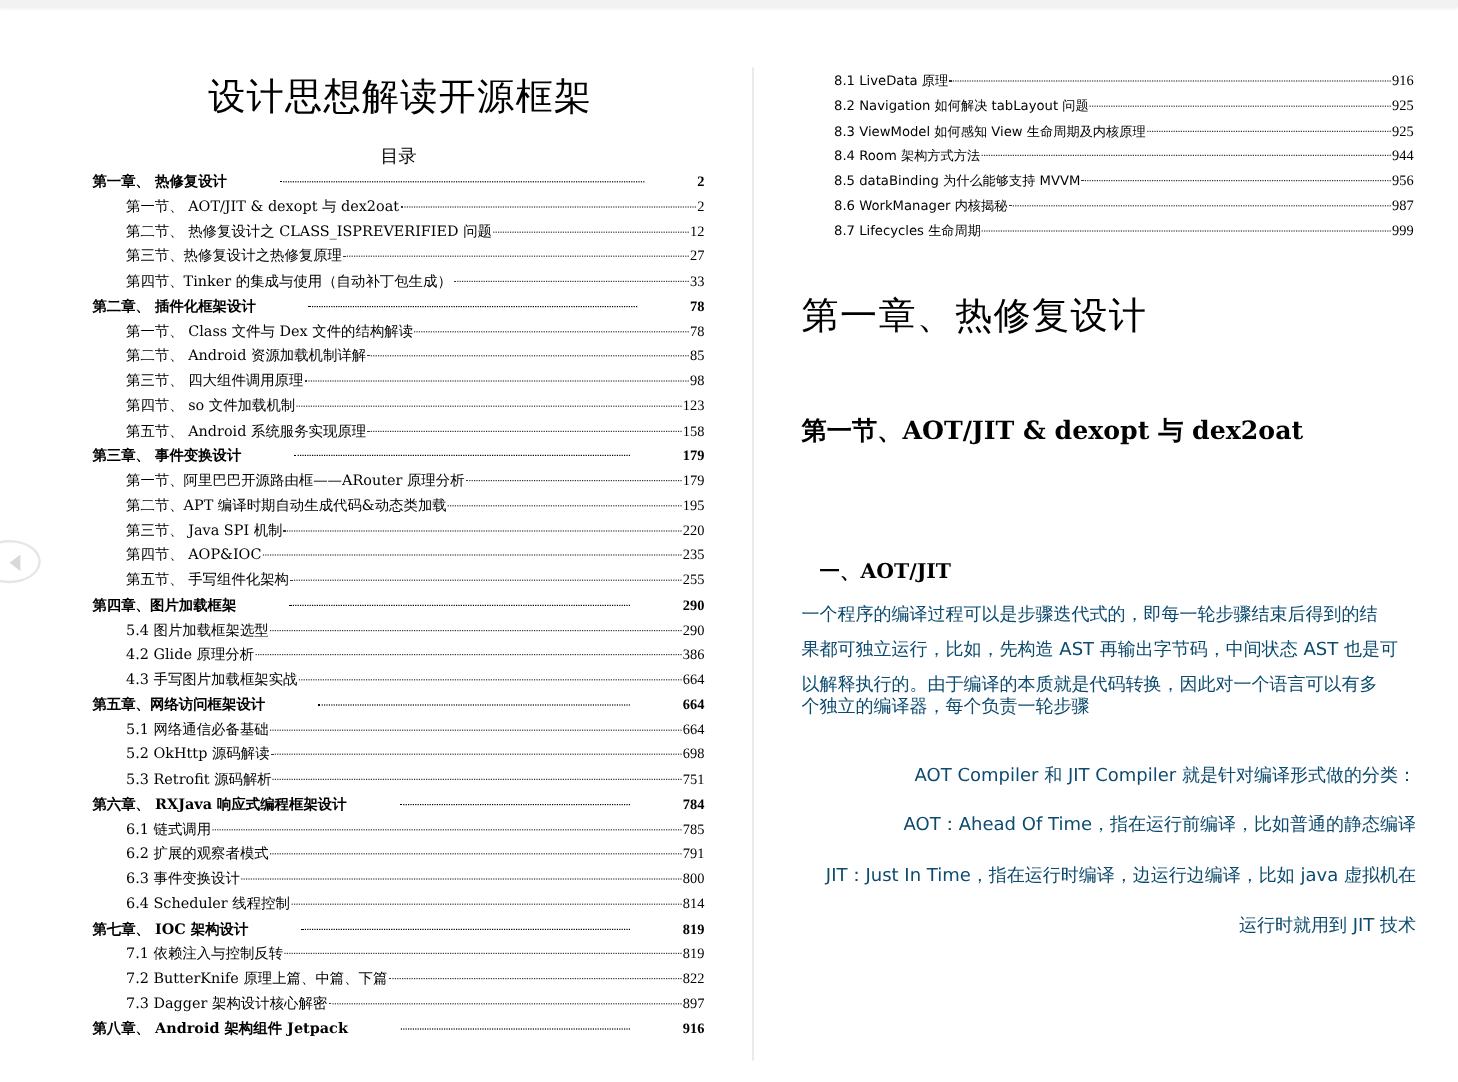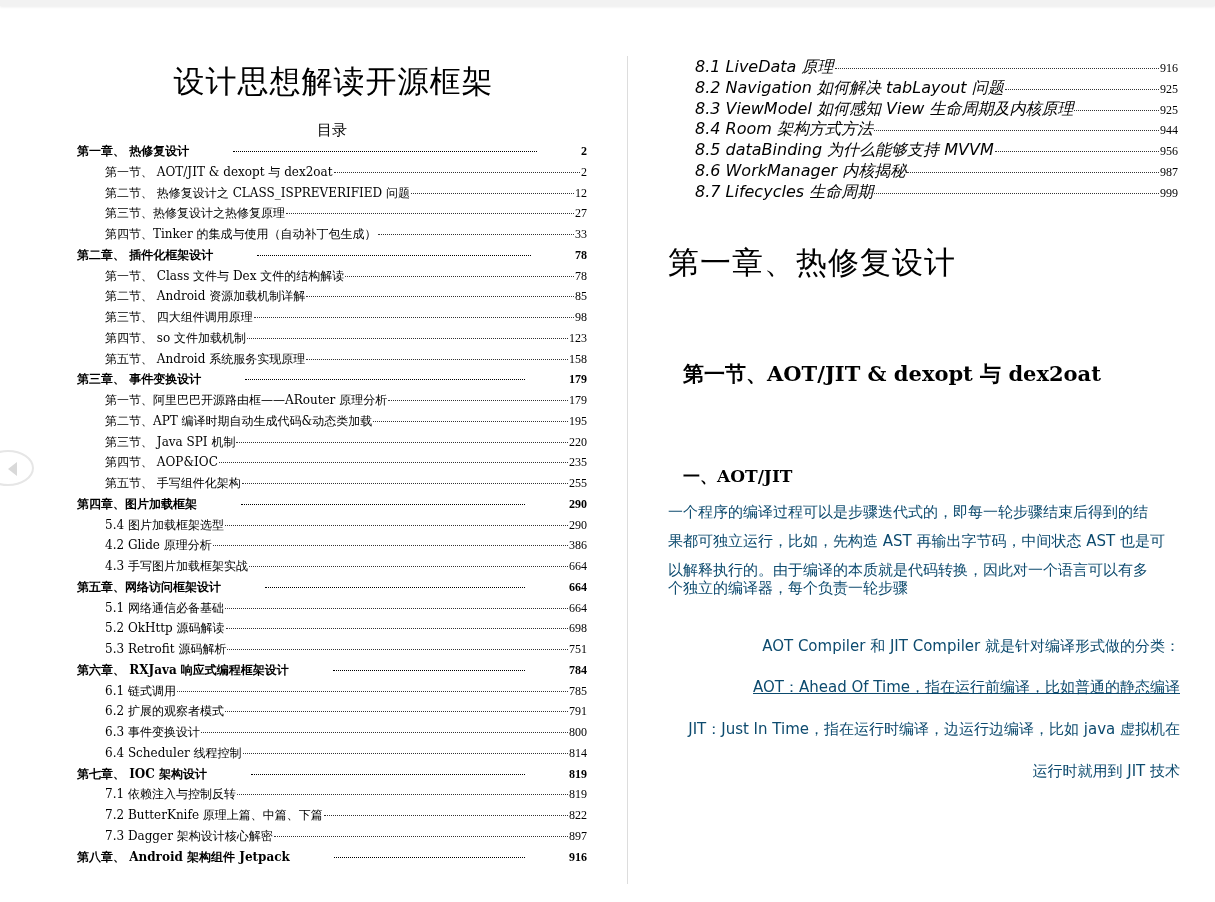--- a/index.html
+++ b/index.html
@@ -113,40 +113,39 @@
       left: 668px; top: 56px;
       width: 510px;
     }
     .toc-right .toc-row {
       padding-left: 27px;
       height: 20.8px;
       line-height: 20.8px;
     }
     .toc-right .toc-row .label {
       font-family: "DejaVu Sans", "Liberation Sans", sans-serif;
-      font-size: 16px;
-      font-style: italic;
+      font-size: 11px;
     }
     .h1 {
       position: absolute;
       top: 186px; left: 0;
       font-size: 31px;
       font-weight: normal;
       font-family: "DejaVu Serif", "Liberation Serif", serif;
       margin: 0;
       letter-spacing: 1px;
       white-space: nowrap;
     }
     .h2 {
       position: absolute;
       top: 289px; left: 0;
       font-size: 21px;
       font-weight: bold;
       font-family: "DejaVu Serif", "Liberation Serif", serif;
-      margin: 15px;
+      margin: 0;
       white-space: nowrap;
     }
     .h3 {
       position: absolute;
       top: 394px; left: 0;
       font-size: 17px;
       font-weight: bold;
       font-family: "DejaVu Serif", "Liberation Serif", serif;
       margin: 15px;
       white-space: nowrap;
@@ -168,21 +167,21 @@
       display: block;
       line-height: 18px;
       margin-top: -6px;
     }
     .para.single {
       line-height: 20px;
       white-space: nowrap;
       text-align: right;
     }
     .para.p2 { top: 580px; }
-    .para.p3 { top: 621px; text-decoration: underline; }
+    .para.p3 { top: 621px; }
     .para.p4 { top: 663px; }
     .para.p5 { top: 705px; }
   </style>
 </head>
 <body>
 
 <div class="topbar"></div>
 
 <div class="nav-prev">
   <span class="tri"></span>

